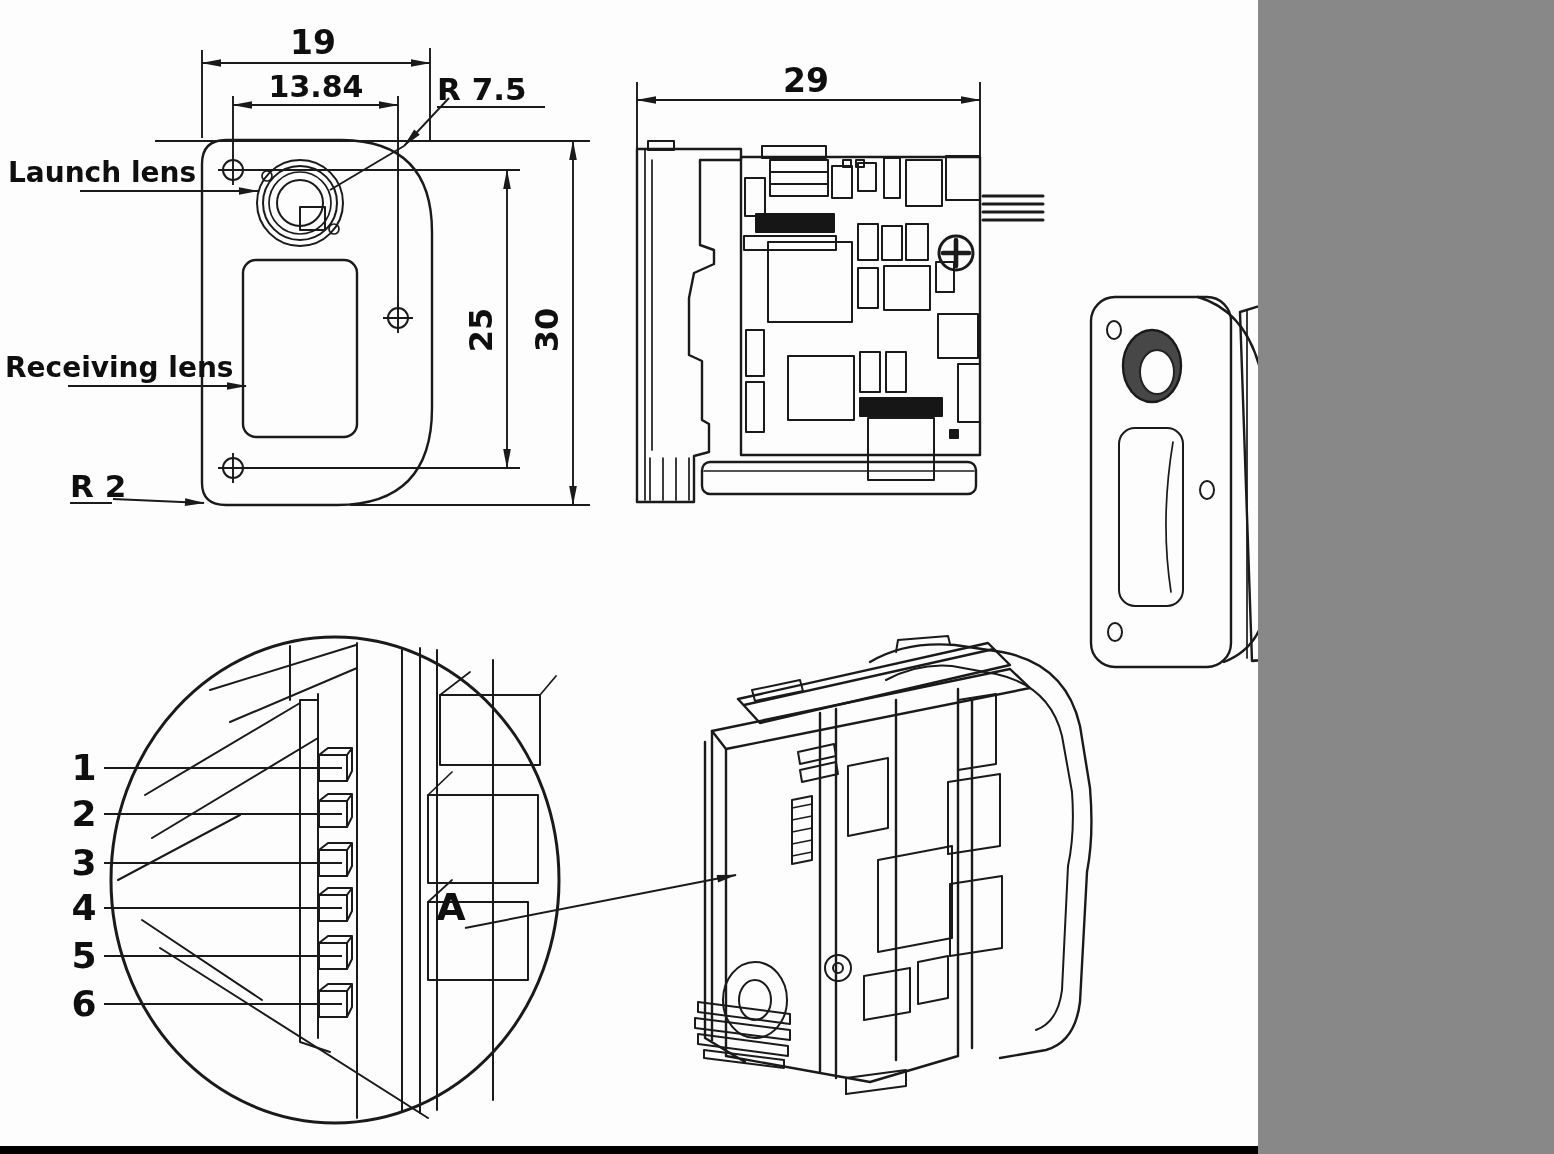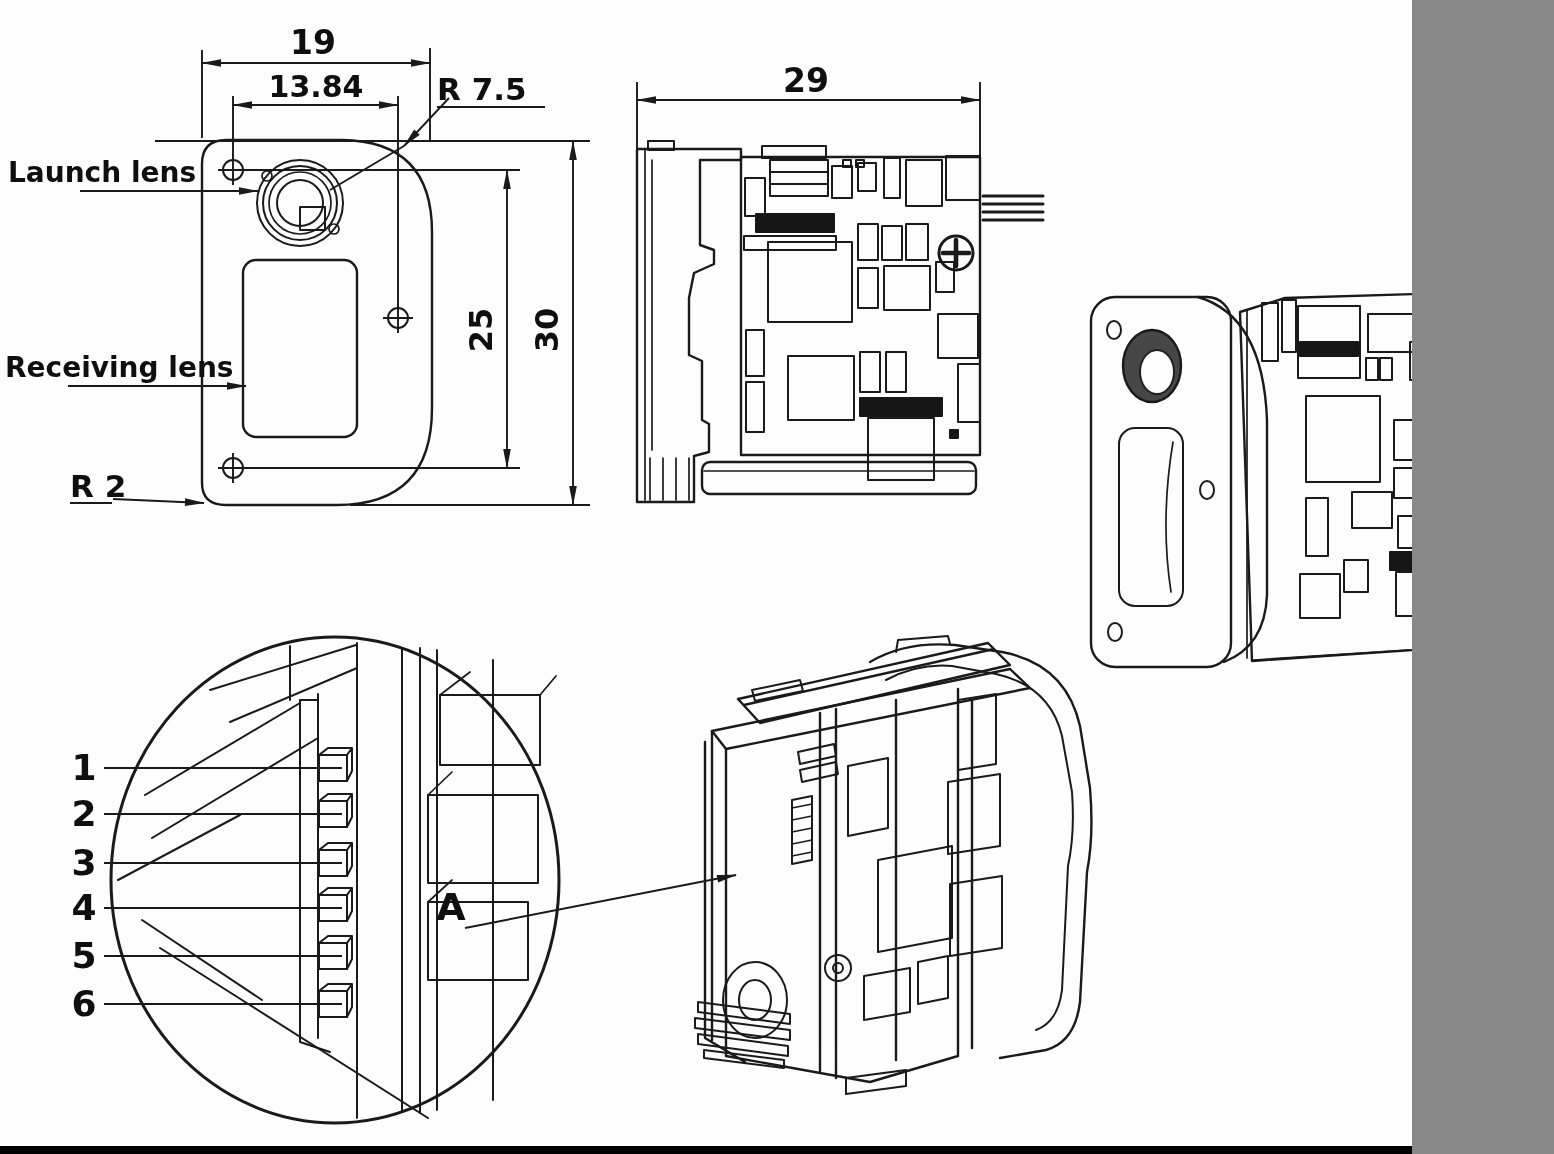--- a/index.html
+++ b/index.html
@@ -1,17 +1,17 @@
 <!DOCTYPE html>
 <html><head>
 <meta charset="utf-8">
 <style>
   html,body{margin:0;padding:0;background:#888;}
-  .page{position:relative;width:1412px;height:1154px;background:#fdfdfd;overflow:hidden;
-        font-family:"DejaVu Sans","Liberation Sans",sans-serif;}
+  .page{position:relative;width:1234px;height:1154px;background:#fdfdfd;overflow:hidden;
+        font-family:"DejaVu Sans","Liberation Sans",sans-serif;padding-left:24px;}
   svg{position:absolute;left:0;top:0;}
   .ln{fill:none;stroke:#1a1a1a;stroke-width:2.4;stroke-linejoin:round;stroke-linecap:round;}
   .t1{stroke-width:1.7;}
   .t2{stroke-width:2;}
   .tk{stroke-width:3;}
   .dim{fill:none;stroke:#1a1a1a;stroke-width:1.9;}
   .dark{fill:#161616;stroke:#161616;}
   .txt{font-family:"DejaVu Sans","Liberation Sans",sans-serif;font-weight:700;fill:#0f0f0f;}
   .cross{fill:none;stroke:#1a1a1a;stroke-width:4.6;stroke-linecap:round;}
 </style>

